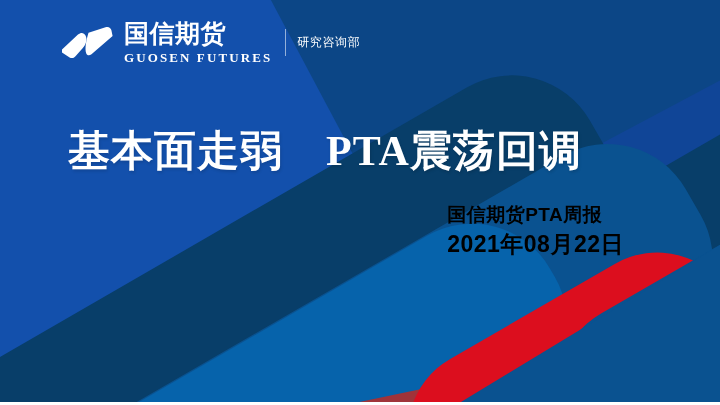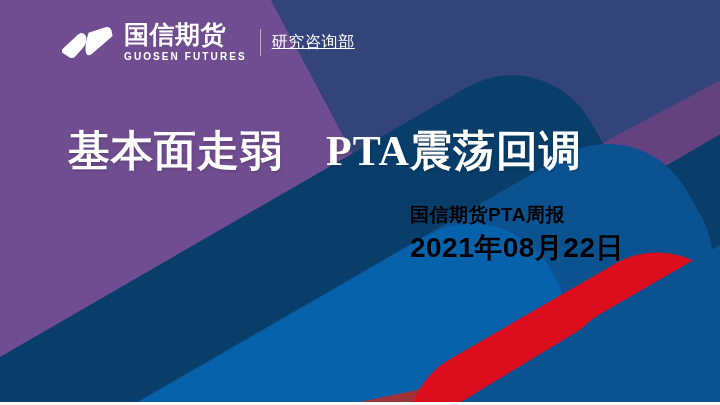--- a/index.html
+++ b/index.html
@@ -10,21 +10,21 @@
   }
   body {
     font-family: "Liberation Sans", sans-serif;
   }
 
   .slide {
     position: relative;
     width: 720px;
     height: 405px;
     overflow: hidden;
-    background: #ec4899;
+    background: #1d4ed8;
   }
 
   
   .bg-art {
     position: absolute;
     inset: 0;
     overflow: hidden;
     pointer-events: none;
   }
 
@@ -178,40 +178,39 @@
   .wordmark-cn {
     color: #ffffff;
     font-size: 25px;
     font-weight: bold;
     line-height: 1;
     letter-spacing: .5px;
     font-family: "Liberation Sans", sans-serif;
   }
   .wordmark-en {
     color: #ffffff;
-    font-size: 10px;
+    font-size: 13px;
     font-weight: bold;
     letter-spacing: 2.1px;
     line-height: 1;
     margin-top: 5px;
-    font-family: Liberation Sans, sans-serif;
+    font-family: Liberation Serif, serif;
   }
 
   .divider {
     width: 1px;
     height: 27px;
     background: rgba(255,255,255,.55);
     margin: 0 11px 0 13px;
   }
   .dept {
     color: #ffffff;
-    font-size: 16px;
+    font-size: 12px;
     letter-spacing: .6px;
     font-family: "Liberation Sans", sans-serif;
-    text-decoration: underline;
   }
 
   
   .title {
     position: absolute;
     left: 32px;
     top: 128px;
     color: #ffffff;
     font-family: "Liberation Serif", "DejaVu Serif", serif;
     font-weight: bold;
@@ -232,21 +231,21 @@
     color: #000000;
     font-family: Liberation Sans, sans-serif;
     font-weight: bold;
   }
   .subtitle-line-1 {
     font-size: 19px;
     line-height: 1.3;
     letter-spacing: .5px;
   }
   .subtitle-line-2 {
-    font-size: 28px;
+    font-size: 23px;
     line-height: 1.3;
     letter-spacing: .5px;
     margin-top: 2px;
   }
 </style>
 </head>
 <body>
 
 <div class="slide">
 

